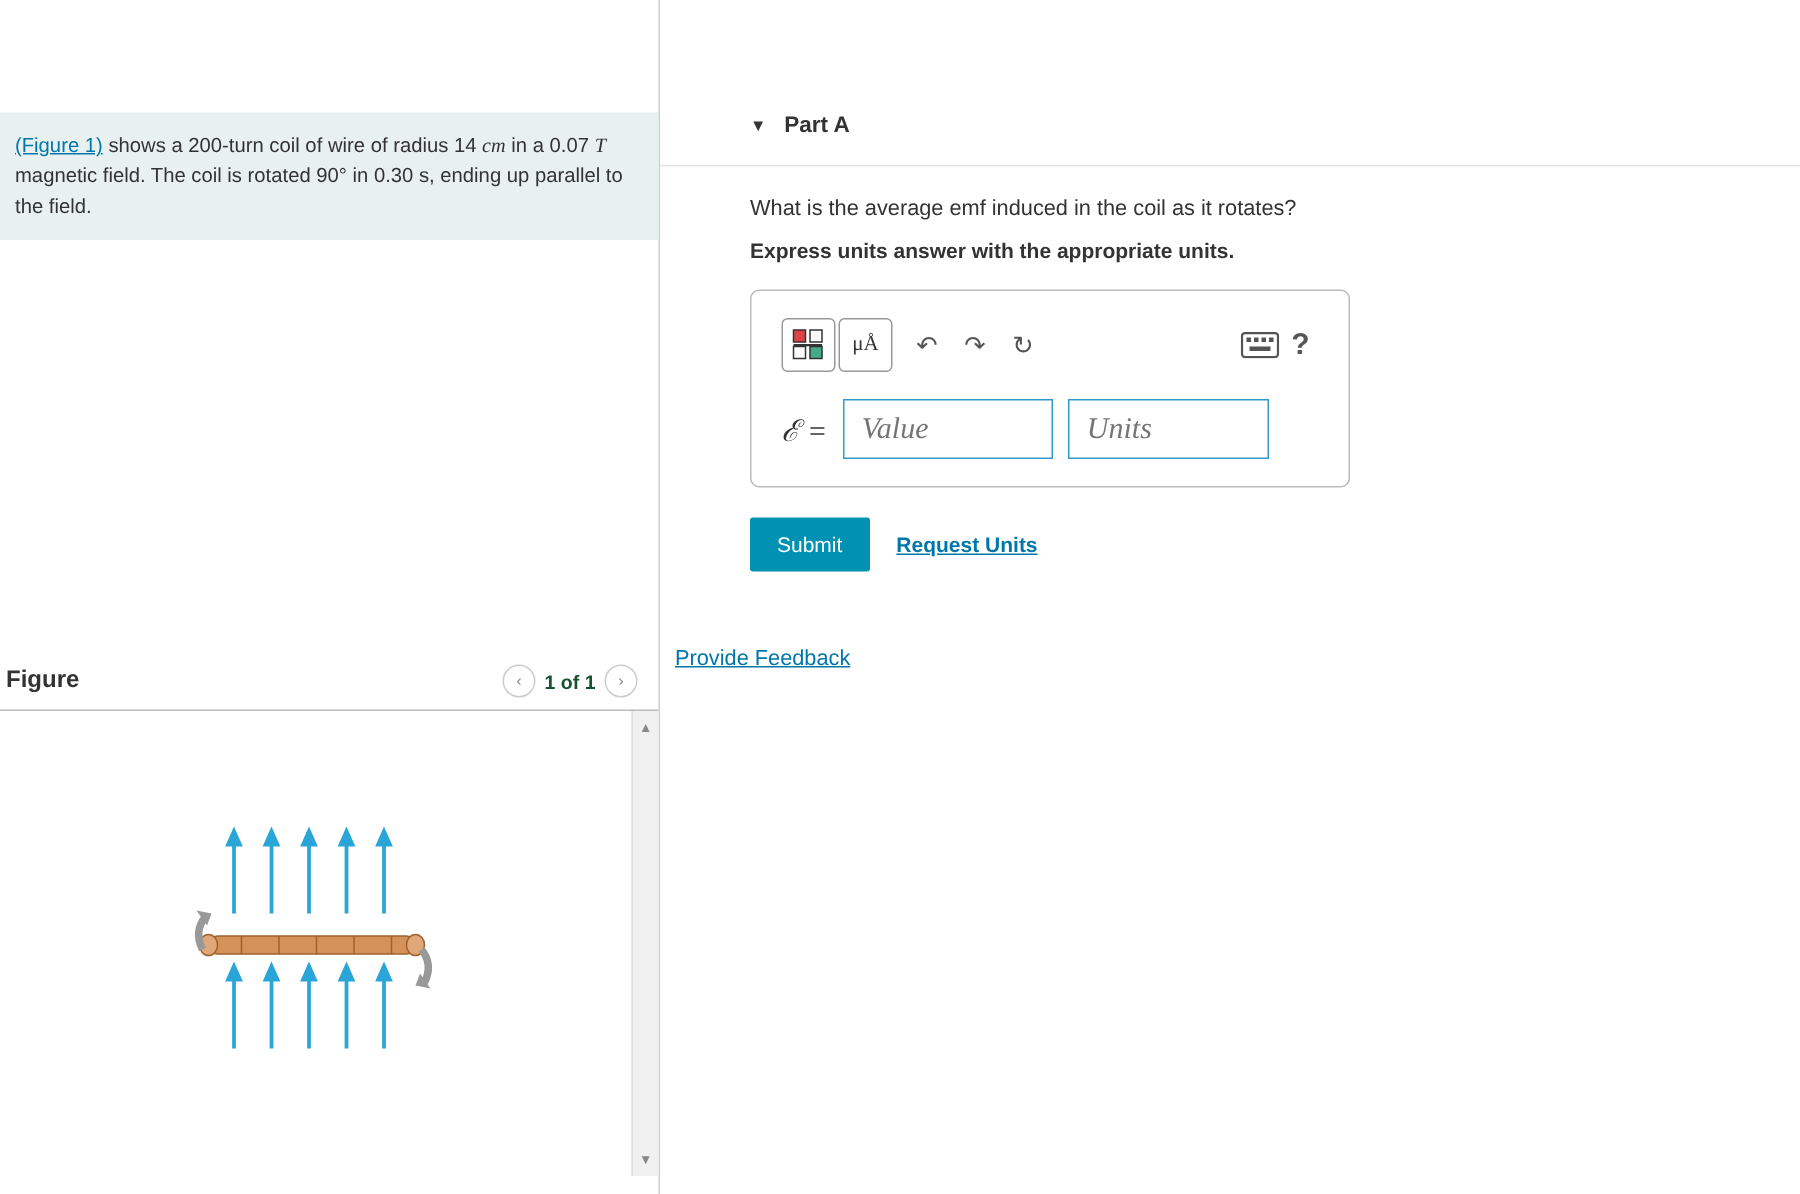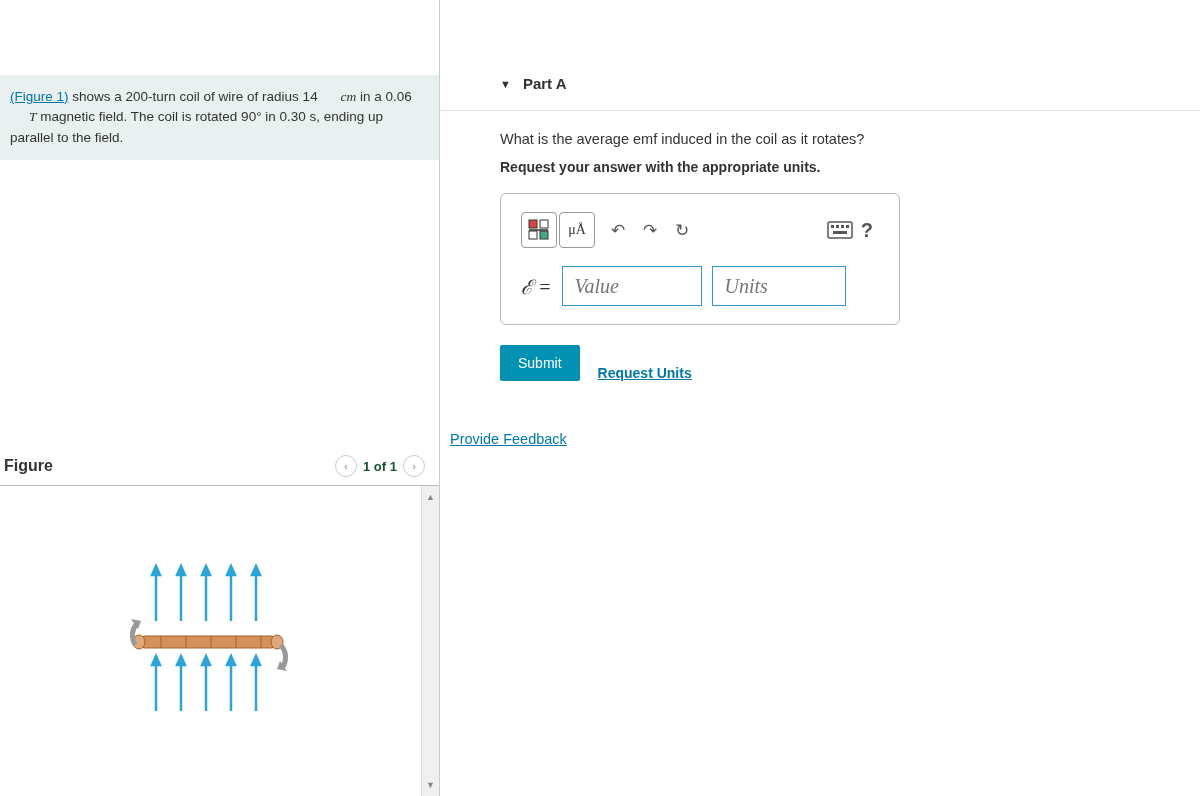--- a/index.html
+++ b/index.html
@@ -30,25 +30,24 @@
       line-height: 1.5;
       color: #333;
     }
     .problem-statement a {
       color: #0077aa;
       text-decoration: underline;
     }
     .math-var {
       font-family: 'Times New Roman', serif;
       font-style: italic;
-      margin-left: 19px;
     }
     .figure-section {
       margin-top: auto;
-      padding: 0 0 0 0;
+      padding: 0 0 12px 0;
     }
     .figure-header {
       display: flex;
       align-items: center;
       padding: 8px 4px;
       border-bottom: 1px solid #bbb;
     }
     .figure-title {
       font-size: 16px;
       font-weight: bold;
@@ -210,21 +209,21 @@
       font-style: italic;
       font-size: 20px;
       color: #999;
       padding: 0 12px;
       outline: none;
     }
     .value-input { width: 140px; }
     .units-input { width: 134px; }
     .button-row {
       display: flex;
-      align-items: flex-end;
+      align-items: center;
       gap: 18px;
       margin-top: 20px;
     }
     .submit-btn {
       background: #0091b3;
       color: #fff;
       border: none;
       padding: 10px 18px;
       font-size: 14px;
       border-radius: 2px;
@@ -244,21 +243,21 @@
       font-size: 14.5px;
       margin: 40px 0 0 10px;
       cursor: pointer;
     }
   </style>
 </head>
 <body>
 
 <div class="left-panel">
   <div class="problem-statement">
-    <a href="#">(Figure 1)</a><span> shows a 200-turn coil of wire of radius 14 </span><span class="math-var">cm</span><span> in a 0.06 </span><span class="math-var">T</span><span> magnetic field. The coil is rotated 90° in 0.30 s, ending up parallel to the field.</span>
+    <a href="#">(Figure 1)</a><span> shows a 200-turn coil of wire of radius 14 </span><span class="math-var">cm</span><span> in a 0.07 </span><span class="math-var">T</span><span> magnetic field. The coil is rotated 90° in 0.30 s, ending up parallel to the field.</span>
   </div>
 
   <div class="figure-section">
     <div class="figure-header">
       <span class="figure-title">Figure</span>
       <div class="figure-nav">
         <div class="nav-btn">‹</div>
         <span class="nav-text">1 of 1</span>
         <div class="nav-btn">›</div>
       </div>
@@ -320,21 +319,21 @@
 </div>
 
 <div class="right-panel">
   <div class="part-header">
     <span class="part-toggle">▼</span>
     <span class="part-title">Part A</span>
   </div>
 
   <div class="question-area">
     <div class="question-text">What is the average emf induced in the coil as it rotates?</div>
-    <div class="instruction-text">Request your answer with the appropriate units.</div>
+    <div class="instruction-text">Express units answer with the appropriate units.</div>
 
     <div class="answer-box">
       <div class="toolbar">
         <div class="tool-btn template-icon">
           <svg width="24" height="24" viewBox="0 0 24 24">
             <rect x="2" y="2" width="8" height="8" fill="#d44" stroke="#333"></rect>
             <rect x="13" y="2" width="8" height="8" fill="none" stroke="#333"></rect>
             <rect x="2" y="13" width="8" height="8" fill="none" stroke="#333"></rect>
             <rect x="13" y="13" width="8" height="8" fill="#4a8" stroke="#333"></rect>
             <line x1="2" y1="12" x2="21" y2="12" stroke="#333" stroke-width="1.5"></line>

